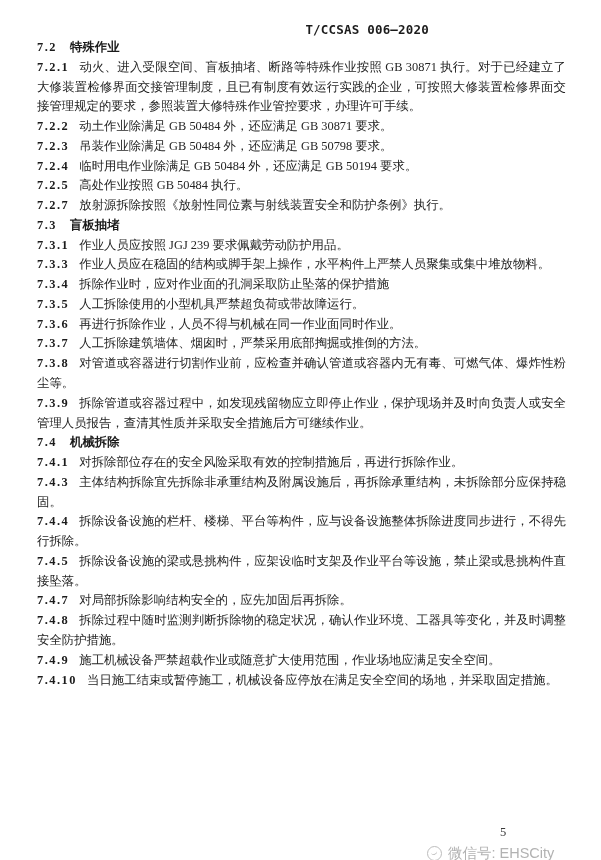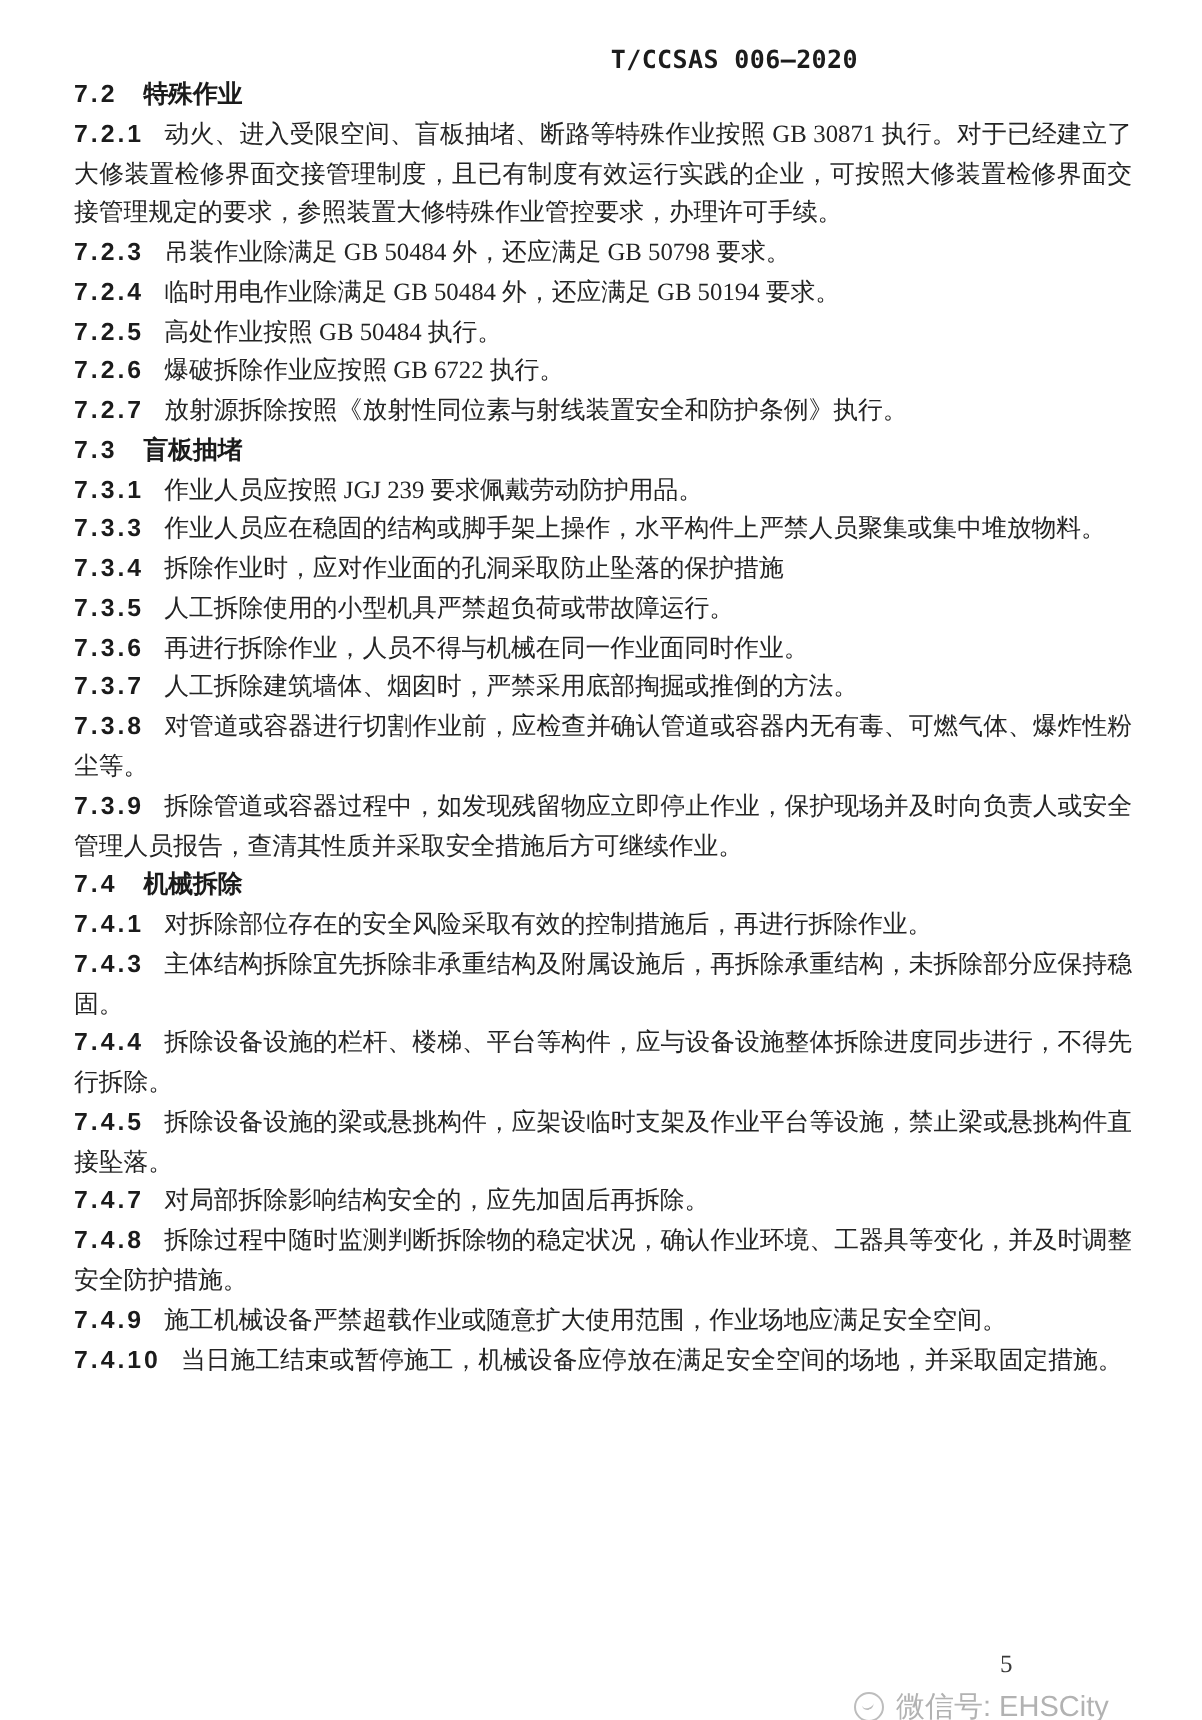--- a/index.html
+++ b/index.html
@@ -37,21 +37,21 @@
     text-align: justify;
     color: #242424;
     word-break: break-all;
   }
   .doc-body p.heading {
     font-family: "Liberation Sans", "DejaVu Sans", sans-serif;
     font-weight: bold;
     color: #1b1b1b;
   }
   .num {
-    font-family: Liberation Sans, sans-serif;
+    font-family: Liberation Serif, serif;
     font-weight: bold;
     letter-spacing: 1.5px;
     margin-right: 10px;
     color: #1b1b1b;
     white-space: nowrap;
   }
   .heading .num { margin-right: 13px; }
   .page-number {
     position: absolute;
     left: 500px; top: 825px;
@@ -90,24 +90,24 @@
 </style>
 </head>
 <body>
 
 <div class="page">
   <div class="doc-header">T/CCSAS 006—2020</div>
 
   <div class="doc-body" id="doc-body">
       <p class="heading"><span class="num">7.2</span><span class="txt">特殊作业</span></p>
       <p class="clause"><span class="num">7.2.1</span><span class="txt">动火、进入受限空间、盲板抽堵、断路等特殊作业按照 GB 30871 执行。对于已经建立了大修装置检修界面交接管理制度，且已有制度有效运行实践的企业，可按照大修装置检修界面交接管理规定的要求，参照装置大修特殊作业管控要求，办理许可手续。</span></p>
+      <p class="clause"><span class="num">7.2.2</span><span class="txt">动土作业除满足 GB 50484 外，还应满足 GB 30871 要求。</span></p>
       <p class="clause"><span class="num">7.2.3</span><span class="txt">吊装作业除满足 GB 50484 外，还应满足 GB 50798 要求。</span></p>
       <p class="clause"><span class="num">7.2.4</span><span class="txt">临时用电作业除满足 GB 50484 外，还应满足 GB 50194 要求。</span></p>
       <p class="clause"><span class="num">7.2.5</span><span class="txt">高处作业按照 GB 50484 执行。</span></p>
-      <p class="clause"><span class="num">7.2.6</span><span class="txt">爆破拆除作业应按照 GB 6722 执行。</span></p>
       <p class="clause"><span class="num">7.2.7</span><span class="txt">放射源拆除按照《放射性同位素与射线装置安全和防护条例》执行。</span></p>
       <p class="heading"><span class="num">7.3</span><span class="txt">盲板抽堵</span></p>
       <p class="clause"><span class="num">7.3.1</span><span class="txt">作业人员应按照 JGJ 239 要求佩戴劳动防护用品。</span></p>
       <p class="clause"><span class="num">7.3.3</span><span class="txt">作业人员应在稳固的结构或脚手架上操作，水平构件上严禁人员聚集或集中堆放物料。</span></p>
       <p class="clause"><span class="num">7.3.4</span><span class="txt">拆除作业时，应对作业面的孔洞采取防止坠落的保护措施</span></p>
       <p class="clause"><span class="num">7.3.5</span><span class="txt">人工拆除使用的小型机具严禁超负荷或带故障运行。</span></p>
       <p class="clause"><span class="num">7.3.6</span><span class="txt">再进行拆除作业，人员不得与机械在同一作业面同时作业。</span></p>
       <p class="clause"><span class="num">7.3.7</span><span class="txt">人工拆除建筑墙体、烟囱时，严禁采用底部掏掘或推倒的方法。</span></p>
       <p class="clause"><span class="num">7.3.8</span><span class="txt">对管道或容器进行切割作业前，应检查并确认管道或容器内无有毒、可燃气体、爆炸性粉尘等。</span></p>
       <p class="clause"><span class="num">7.3.9</span><span class="txt">拆除管道或容器过程中，如发现残留物应立即停止作业，保护现场并及时向负责人或安全管理人员报告，查清其性质并采取安全措施后方可继续作业。</span></p>

